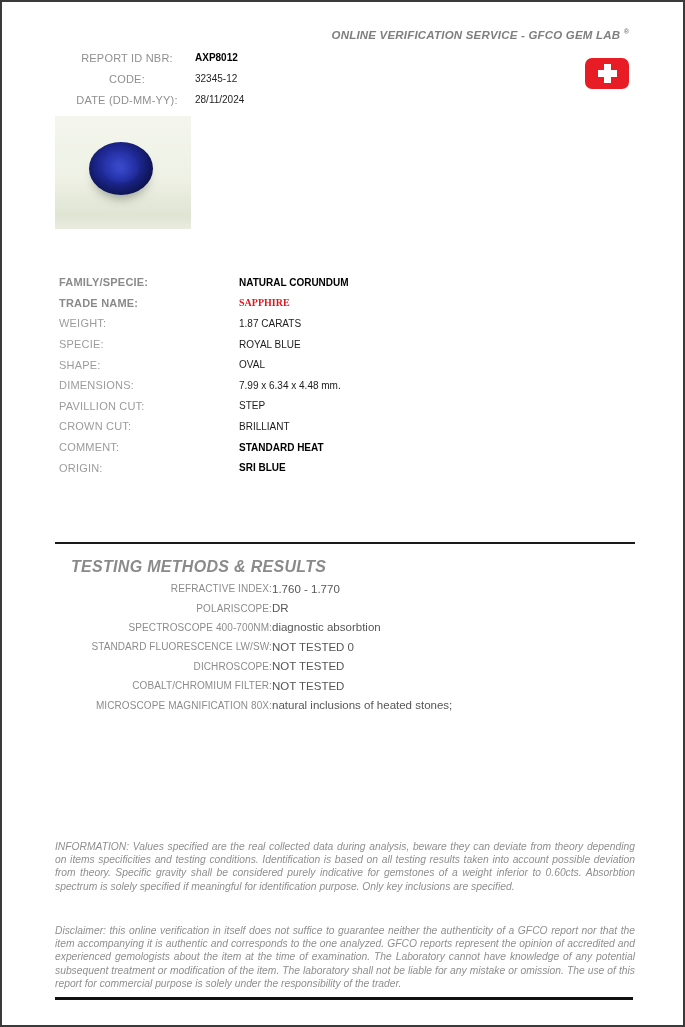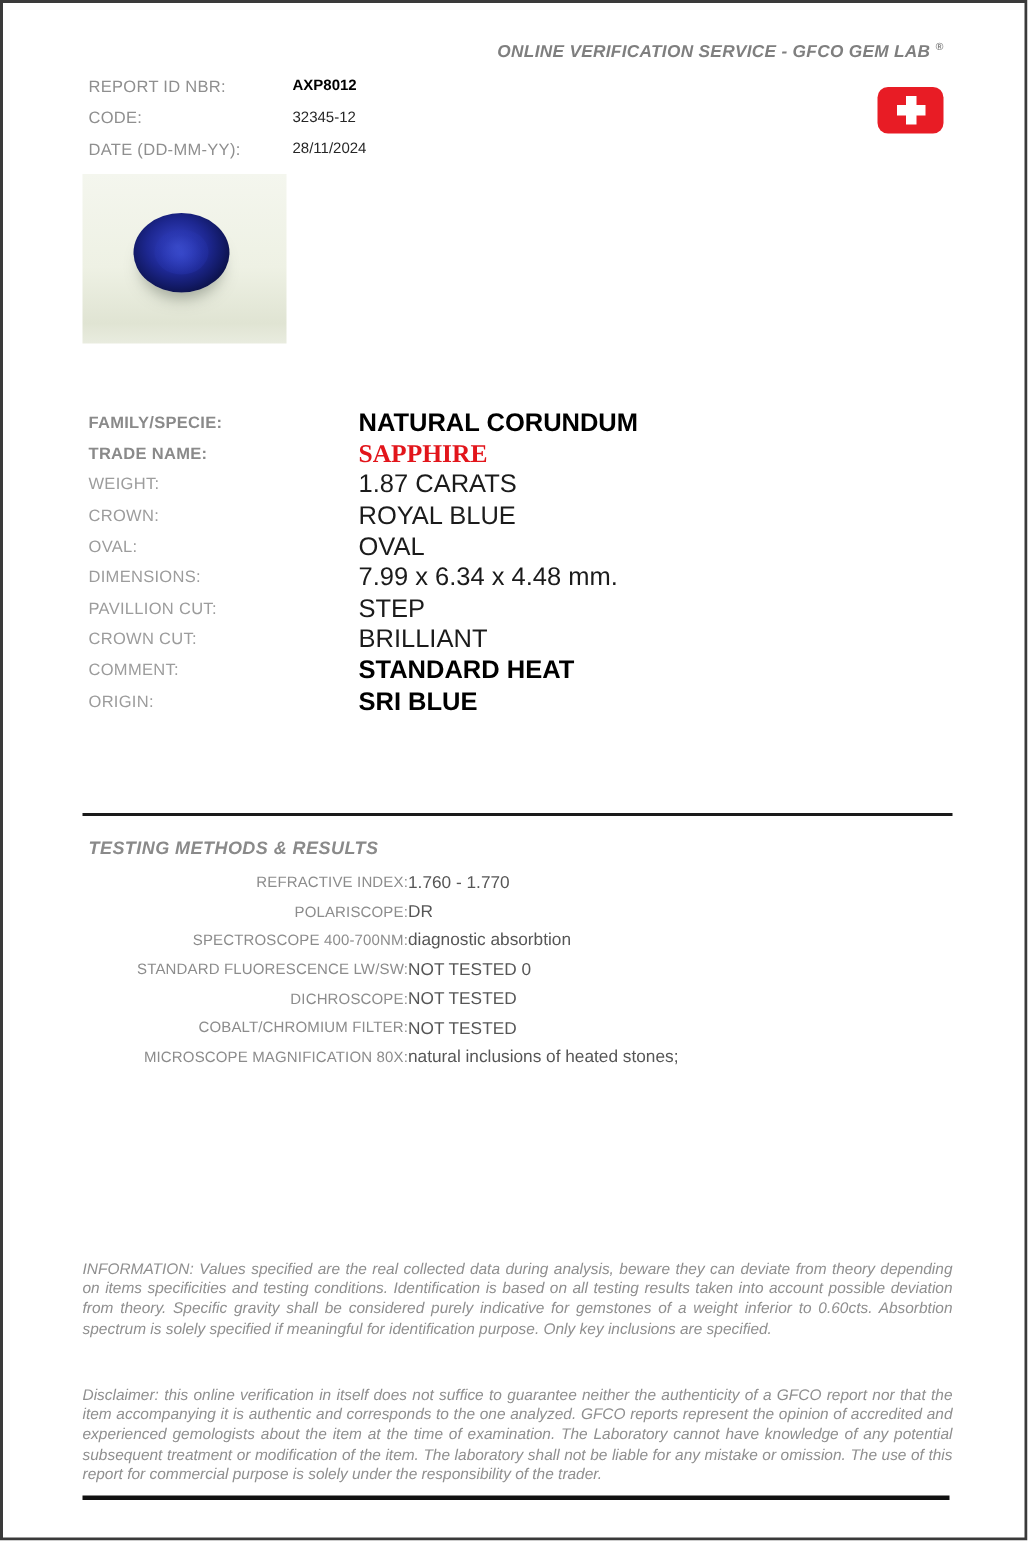--- a/index.html
+++ b/index.html
@@ -40,21 +40,21 @@
   .swiss-flag .cross-v {
     position: absolute; left: 18.5px; top: 6px;
     width: 7px; height: 19px; background: #ffffff;
   }
   .swiss-flag .cross-h {
     position: absolute; left: 12.5px; top: 12px;
     width: 19px; height: 7px; background: #ffffff;
   }
 
   
-  .report-block { position: absolute; left: 57px; top: 45px; }
+  .report-block { position: absolute; left: 57px; top: 45px; text-align: center; }
   .report-row { display: flex; height: 21px; align-items: center; }
   .report-row .lbl {
     width: 136px; flex: 0 0 136px;
     font-size: 11px; color: #8f8f8f; letter-spacing: 0.2px;
   }
   .report-row .val { font-size: 10px; color: #262626; }
   .report-row .val.bold { font-weight: bold; color: #000000; }
 
   
   .gem-photo {
@@ -81,32 +81,32 @@
   }
 
   
   .ident-block { position: absolute; left: 57px; top: 270px; }
   .ident-row { display: flex; height: 20.6px; align-items: center; }
   .ident-row .lbl {
     width: 136px; flex: 0 0 136px;
     font-size: 11px; color: #9c9c9c; letter-spacing: 0.2px;
   }
   .ident-row .lbl.strong { font-weight: bold; color: #8a8a8a; }
-  .ident-row .val { font-size: 17px; color: #1b1b1b; padding-left: 44px; }
+  .ident-row .val { font-size: 10px; color: #1b1b1b; padding-left: 44px; }
   .ident-row .val.bold { font-weight: bold; color: #000000; }
   .ident-row .val.red { font-weight: bold; color: #e2151b; font-family: Liberation Serif, serif; }
 
   
   .rule-thin {
     position: absolute; left: 53px; top: 540px;
     width: 580px; height: 2px; background: #1a1a1a;
   }
   .testing-title {
-    position: absolute; left: 57px; top: 556px;
-    font-size: 12px; font-weight: bold; font-style: italic;
+    position: absolute; left: 69px; top: 556px;
+    font-size: 16px; font-weight: bold; font-style: italic;
     color: #8a8a8a; letter-spacing: 0.3px;
   }
   .testing-block { position: absolute; left: 57px; top: 577px; text-align: right; }
   .testing-row { display: flex; height: 19.4px; align-items: center; }
   .testing-row .lbl {
     width: 213px; flex: 0 0 213px;
     font-size: 10px; color: #8c8c8c; letter-spacing: 0.1px;
   }
   .testing-row .val { font-size: 11.5px; color: #565656; }
 
@@ -164,25 +164,25 @@
     </div>
     <div class="ident-row">
       <span class="lbl strong">TRADE NAME:</span>
       <span class="val red">SAPPHIRE</span>
     </div>
     <div class="ident-row">
       <span class="lbl">WEIGHT:</span>
       <span class="val">1.87 CARATS</span>
     </div>
     <div class="ident-row">
-      <span class="lbl">CROWN:</span>
+      <span class="lbl">SPECIE:</span>
       <span class="val">ROYAL BLUE</span>
     </div>
     <div class="ident-row">
-      <span class="lbl">OVAL:</span>
+      <span class="lbl">SHAPE:</span>
       <span class="val">OVAL</span>
     </div>
     <div class="ident-row">
       <span class="lbl">DIMENSIONS:</span>
       <span class="val">7.99 x 6.34 x 4.48 mm.</span>
     </div>
     <div class="ident-row">
       <span class="lbl">PAVILLION CUT:</span>
       <span class="val">STEP</span>
     </div>

